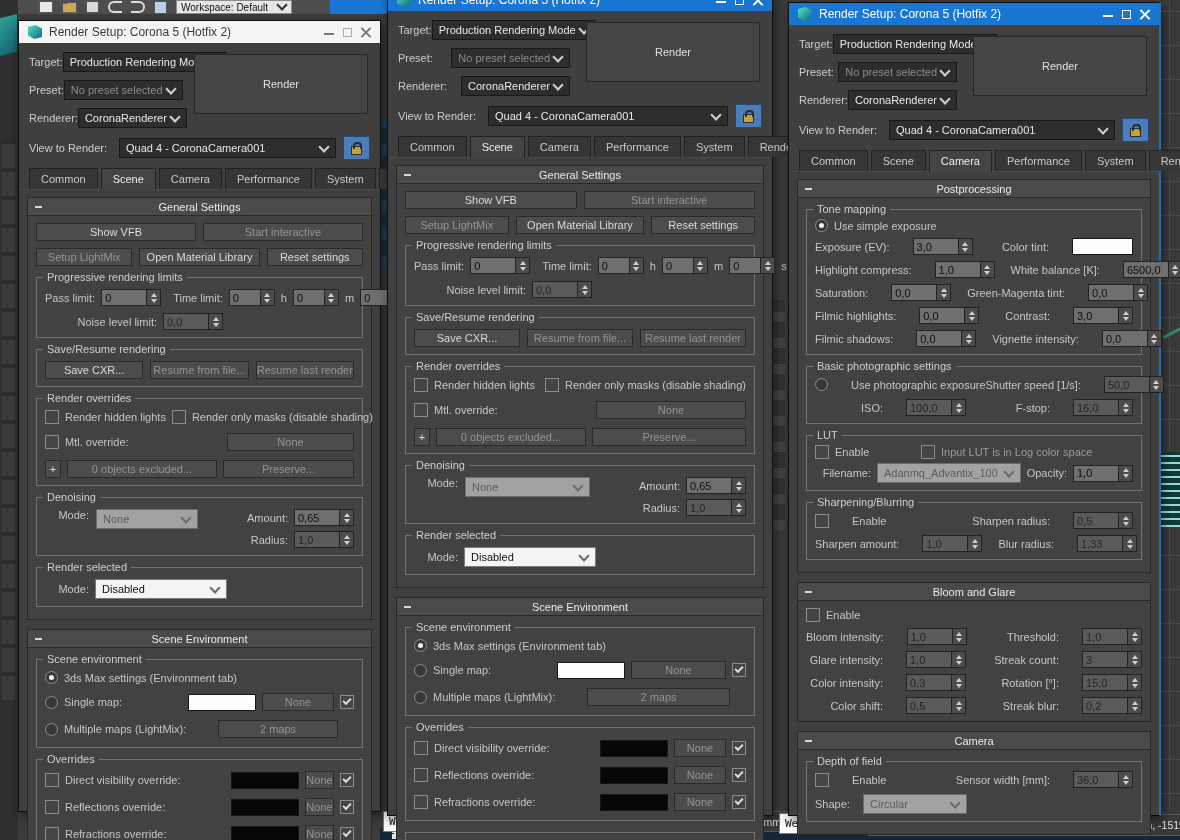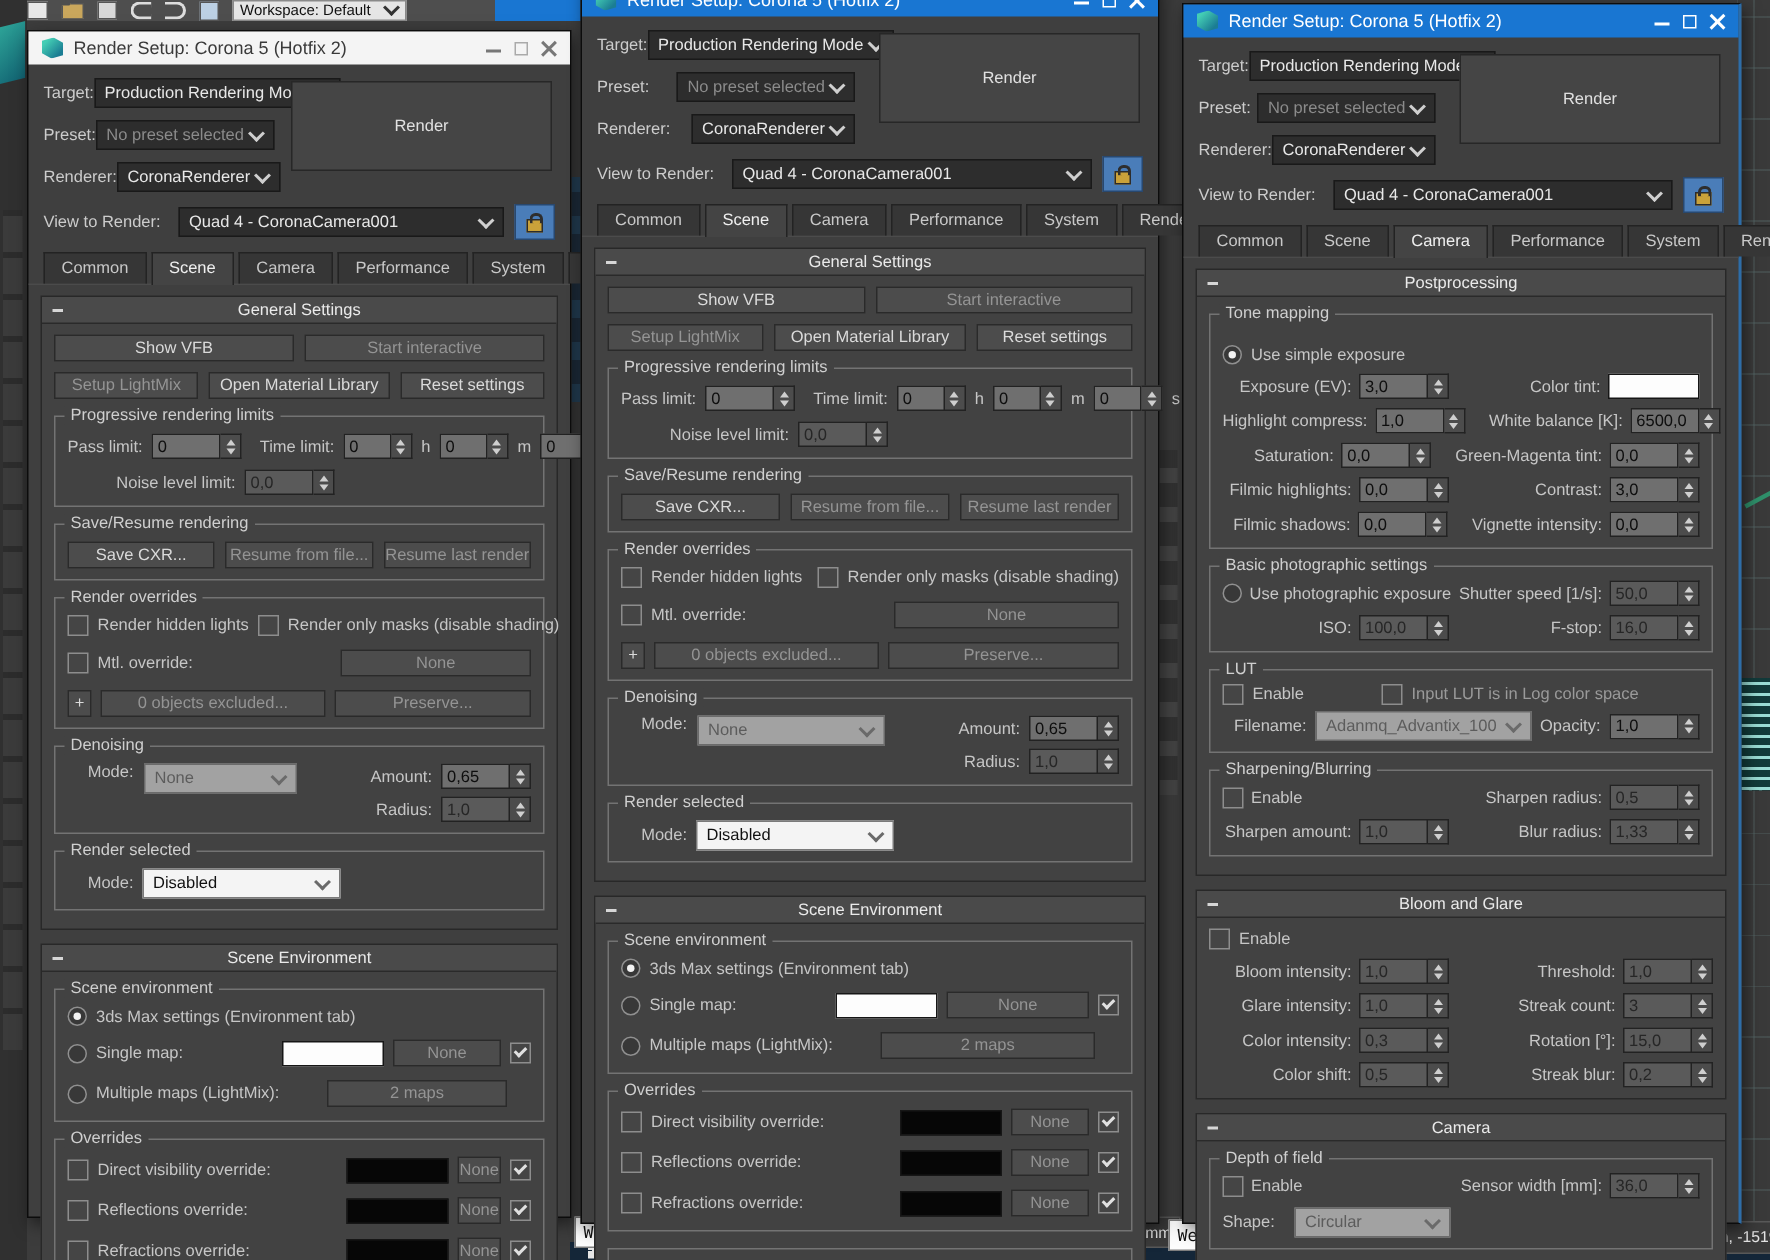--- a/index.html
+++ b/index.html
@@ -63,28 +63,28 @@
   .ar .up{border-bottom:4px solid #cfcfcf}
   .ar .dn{border-top:4px solid #cfcfcf}
   .cb{width:12px;height:12px;background:#454545;border:1px solid #8d8d8d;display:inline-flex;align-items:center;justify-content:center;flex:0 0 auto}
   .cb.on::after{content:"";width:6px;height:3px;border-left:2px solid #e0e0e0;border-bottom:2px solid #e0e0e0;transform:rotate(-45deg);margin-top:-3px}
   .radio{width:11px;height:11px;border-radius:50%;border:1px solid #909090;background:#383838;display:inline-flex;align-items:center;justify-content:center;flex:0 0 auto}
   .radio.on::after{content:"";width:5px;height:5px;border-radius:50%;background:#f2f2f2}
   .sw{width:66px;height:15px;border:1px solid #161616;flex:0 0 auto}
   .sw.white{background:#fdfdfd}.sw.black{background:#060606}
   .srow{display:flex;align-items:center;gap:6px;margin:9px 0}
   .r2{display:flex;margin:6px 0}
-  .c{flex:1;display:flex;align-items:center;gap:5px;justify-content:flex-end}
+  .c{flex:1;display:flex;align-items:center;gap:23px;justify-content:flex-end}
   .c.lft{padding-right:16px}
   
   .statusbox{position:absolute;background:#3a3a3a;border:1px solid #585858;color:#e2e2e2;display:flex;align-items:center;padding:0 6px;white-space:nowrap;overflow:hidden}
   .welcome{position:absolute;background:#fdfdfd;border:1px solid #7e7e7e;color:#111;font-family:"DejaVu Sans Mono",monospace;font-size:11px;display:flex;align-items:center;padding:0 5px;white-space:nowrap;overflow:hidden}
   .taskbar{position:absolute;left:380px;top:828px;width:800px;height:12px;background:#142638;display:flex;align-items:center;gap:21px;padding-left:12px}
   .tk{width:11px;height:10px;flex:0 0 auto}
-  .toolbar{position:absolute;left:18px;top:0;width:328px;height:14px;background:#4e4e4e;display:flex;align-items:center;gap:9px;padding:0 0;box-sizing:border-box}
+  .toolbar{position:absolute;left:18px;top:0;width:328px;height:14px;background:#4e4e4e;display:flex;align-items:center;gap:9px;padding:0 21px;box-sizing:border-box}
   .wscombo{background:#e6e6e6;color:#101010;border:1px solid #8a8a8a;height:12px;display:flex;align-items:center;padding:0 4px;gap:6px;font-size:10px}
   .vstrip{position:absolute;background:#303030}
   .viewport{position:absolute;left:1158px;top:0;width:22px;height:828px;background:#3a3a3a;
     background-image:repeating-linear-gradient(0deg,rgba(90,110,110,.35) 0 1px,transparent 1px 34px),repeating-linear-gradient(90deg,rgba(90,110,110,.35) 0 1px,transparent 1px 11px)}
   .checker{position:absolute;left:1159px;top:452px;width:21px;height:75px;
     background-image:repeating-linear-gradient(0deg,#9adbd4 0 2px,#123a3a 2px 7px),repeating-linear-gradient(90deg,rgba(154,219,212,.9) 0 2px,transparent 2px 7px)}
 </style>
 </head>
 <body>
 
@@ -671,21 +671,21 @@
 </div>
 
   <div class="tbody">
     <div class="roll">
       <div class="roll-h">
           <span class="mn"></span>
           <span>Postprocessing</span>
         </div>
       <div class="grp">
         <span class="glab">Tone mapping</span>
-        <div class="srow" style="margin:11px 0 6px">
+        <div class="srow" style="margin:0 0 6px">
           <span class="radio on"></span>
           <span class="lb">Use simple exposure</span>
         </div>
         <div class="r2">
           <div class="c lft">
               <span class="lb">Exposure (EV):</span>
               <span class="sp">
                 <span class="v">3,0</span>
                 <span class="ar">
                   <i class="up"></i>

